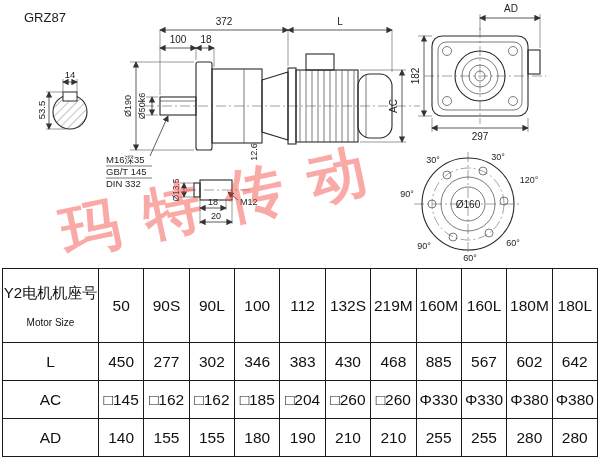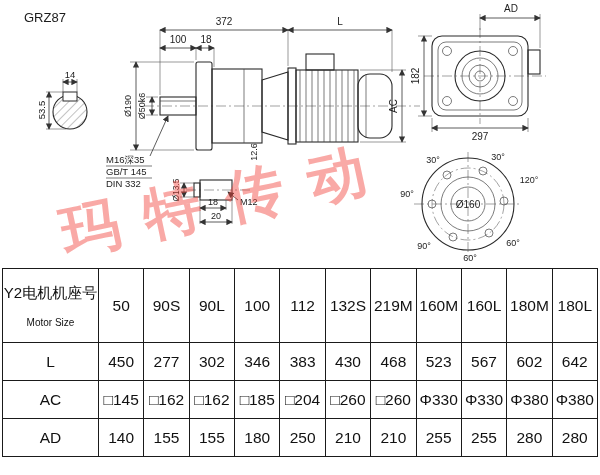--- a/index.html
+++ b/index.html
@@ -234,21 +234,21 @@
     </tr>
     <tr>
       <th>L</th>
       <td>450</td>
       <td>277</td>
       <td>302</td>
       <td>346</td>
       <td>383</td>
       <td>430</td>
       <td>468</td>
-      <td>523</td>
+      <td>885</td>
       <td>567</td>
       <td>602</td>
       <td>642</td>
     </tr>
     <tr>
       <th>AC</th>
       <td>□145</td>
       <td>□162</td>
       <td>□162</td>
       <td>□185</td>
@@ -259,21 +259,21 @@
       <td>Φ330</td>
       <td>Φ380</td>
       <td>Φ380</td>
     </tr>
     <tr>
       <th>AD</th>
       <td>140</td>
       <td>155</td>
       <td>155</td>
       <td>180</td>
-      <td>250</td>
+      <td>190</td>
       <td>210</td>
       <td>210</td>
       <td>255</td>
       <td>255</td>
       <td>280</td>
       <td>280</td>
     </tr>
   </tbody>
     </table>
 

